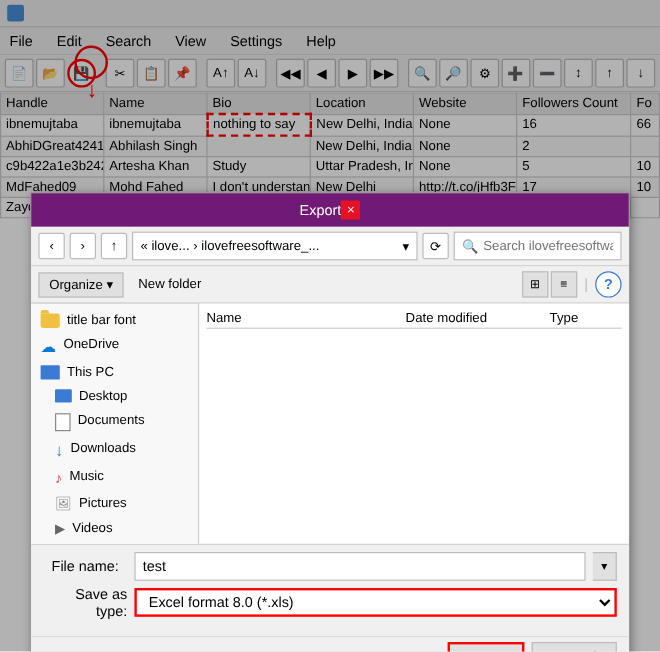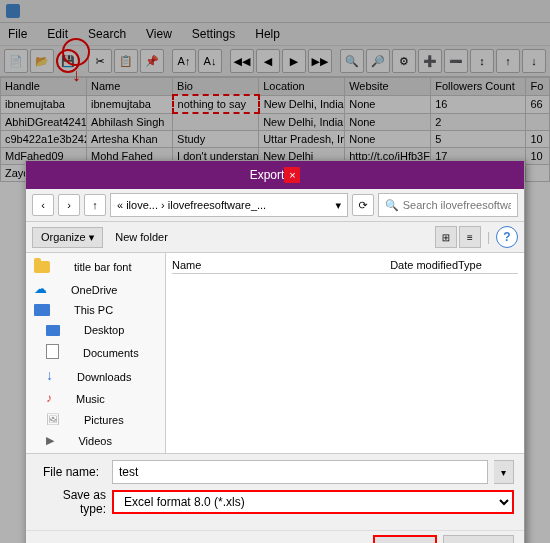--- a/index.html
+++ b/index.html
@@ -280,22 +280,22 @@
       background: #f8f8f8;
       padding: 4px 0;
       overflow-y: auto;
     }
 
     .sidebar-item {
       padding: 4px 8px;
       cursor: pointer;
       font-size: 11px;
       display: flex;
-      align-items: flex-end;
-      gap: 24px;
+      align-items: flex-start;
+      gap: 6px;
     }
 
     .folder-icon {
       width: 16px; height: 12px;
       background: #f0c040;
       border-radius: 0 2px 2px 2px;
       position: relative;
       display: inline-block;
     }
 
@@ -362,21 +362,21 @@
     .content-columns {
       display: flex;
       gap: 0;
       font-size: 11px;
       border-bottom: 1px solid #ccc;
       padding-bottom: 2px;
       margin-bottom: 4px;
     }
 
     .col-name { flex: 1; }
-    .col-date { width: 120px; text-align: right; }
+    .col-date { width: 120px; }
     .col-type { width: 60px; }
 
     
     .dialog-bottom {
       padding: 6px 10px;
       background: #f0f0f0;
       border-top: 1px solid #ccc;
     }
 
     .filename-row {

